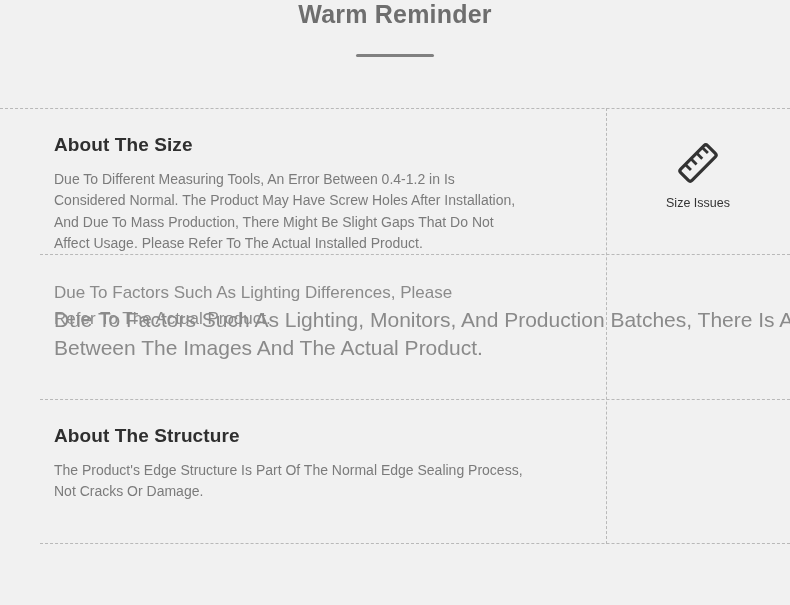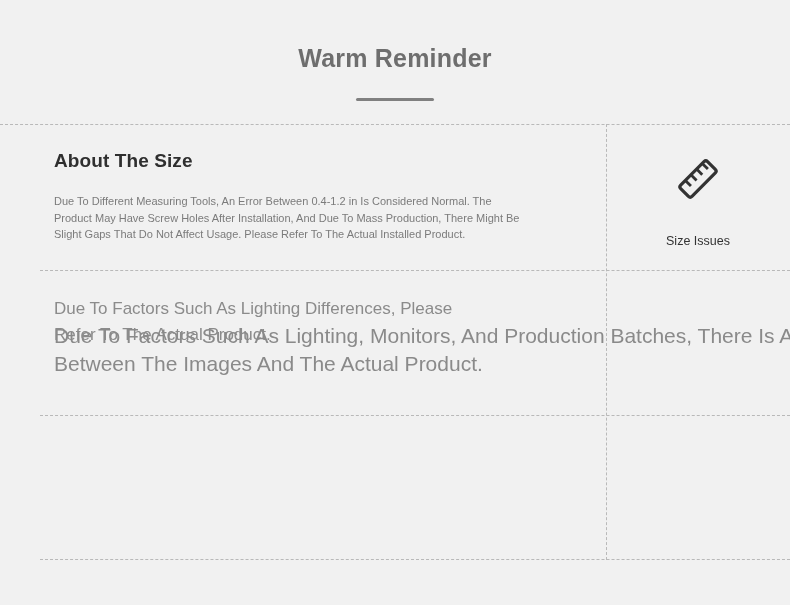--- a/index.html
+++ b/index.html
@@ -15,41 +15,40 @@
     font-family: "Liberation Sans", sans-serif;
     position: relative;
   }
 
   
   .page-title {
     text-align: center;
     font-size: 25px;
     font-weight: 700;
     color: #6e6e6e;
-    padding-top: 44px;
     letter-spacing: 0.2px;
   }
 
   .title-rule-wrap {
     display: flex;
     justify-content: center;
     margin-top: 25px;
   }
   .title-rule {
     width: 78px;
     height: 3px;
     background: #808080;
     border-radius: 2px;
   }
 
   
   .reminder-table {
     position: absolute;
     left: 0;
-    top: 124px;
+    top: 108px;
     width: 790px;
   }
 
   .table-top-rule {
     position: absolute;
     left: 0; top: 0;
     width: 790px;
     border-top: 1px dashed #b9b9b9;
   }
 
@@ -101,22 +100,22 @@
   }
 
   .sec-heading {
     font-size: 19px;
     font-weight: 700;
     color: #2f2f2f;
     letter-spacing: 0.1px;
   }
 
   .sec-body {
-    margin-top: 21px;
-    font-size: 11px;
+    margin-top: 13px;
+    font-size: 14px;
     line-height: 1.52;
     color: #7b7b7b;
     max-width: 470px;
   }
 
   
   .row-2 .cell-text { position: relative; }
 
   .sec-body-under {
     font-size: 17px;
@@ -140,21 +139,21 @@
 
   
   .icon-box {
     height: 62px;
     display: flex;
     align-items: center;
     justify-content: center;
   }
 
   .icon-caption {
-    margin-top: 24px;
+    margin-top: 2px;
     font-size: 12.5px;
     color: #333333;
     white-space: nowrap;
   }
   .caption-clipped {
     position: relative;
     left: 24px;
   }
 
   .icon-monitor-wrap { position: relative; z-index: 5; }
@@ -199,16 +198,20 @@
       <div class="row-sep"></div>
       <div class="cell-text">
         <div class="sec-body-under">Due To Factors Such As Lighting Differences, Please Refer To The Actual Product.</div>
         <div class="overflow-text">Due To Factors Such As Lighting, Monitors, And Production Batches, There Is A Discrepancy Between The Images And The Actual Product.</div>
       </div>
     </div>
 
     <div class="row row-3">
       <div class="row-sep"></div>
       <div class="table-bottom-rule"></div>
+      <div class="cell-text">
+        <div class="sec-heading">About The Structure</div>
+        <div class="sec-body">The Product's Edge Structure Is Part Of The Normal Edge Sealing Process, Not Cracks Or Damage.</div>
+      </div>
     </div>
 
   </div>
 </div>
 
 </body></html>

